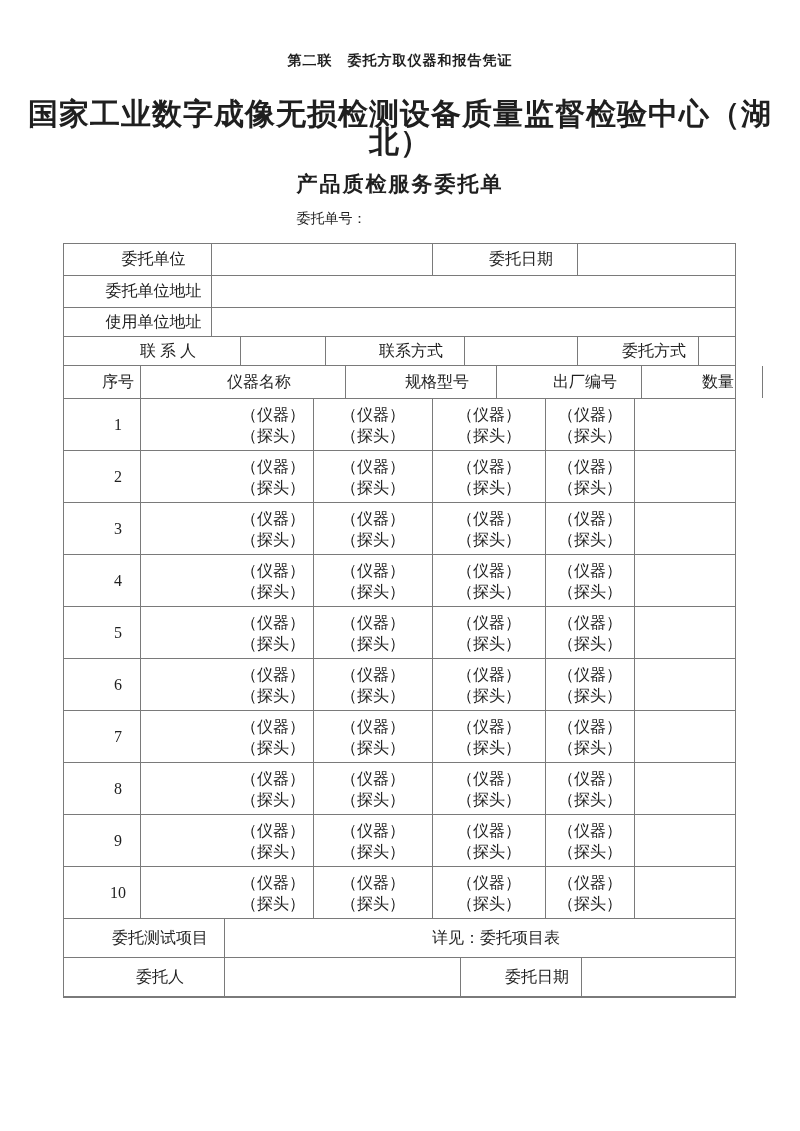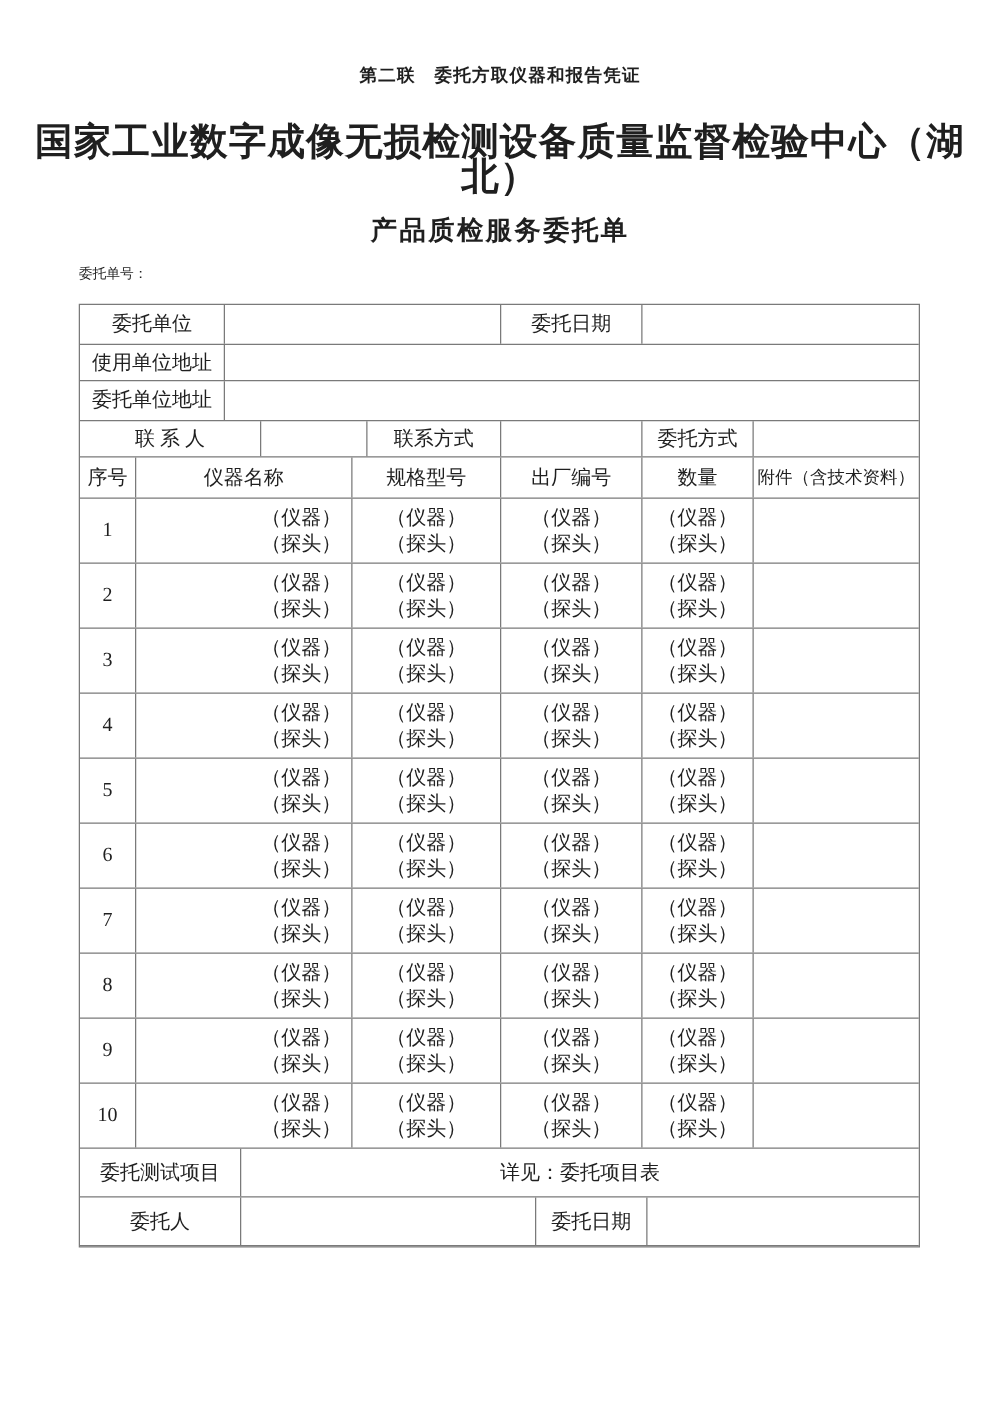--- a/index.html
+++ b/index.html
@@ -22,43 +22,43 @@
   .title-line1{
     margin-top:30px;text-align:center;
     font-size:30px;font-weight:bold;letter-spacing:1px;line-height:28px;
   }
   .title-line2{
     margin-top:15px;text-align:center;
     font-size:21px;font-weight:bold;letter-spacing:2px;line-height:26px;
   }
   .order-no{
     width:673px;margin:12px 0 0 63px;
-    text-align:left;padding-right:136px;
-    font-size:11px;line-height:20px;
+    text-align:center;padding-right:136px;
+    font-size:14px;line-height:20px;
   }
 
   .form-table{
     width:673px;margin:14px 0 0 63px;
     border:1px solid var(--border-color);
     font-size:16px;
   }
   .tr{display:flex;border-bottom:1px solid var(--border-color);}
   .tr.last{border-bottom:none;}
   .td{
     border-right:1px solid var(--border-color);
     display:flex;align-items:center;justify-content:center;
     overflow:hidden;
   }
   .td.end{border-right:none;}
   .td.fill{flex:1 1 auto;}
 
   .h32{height:32px;} .h29{height:29px;} .h33{height:33px;}
   .h52{height:52px;} .h39{height:39px;} .h38{height:38px;}
 
-  .label{text-align:right;}
+  .label{text-align:right;margin-left:32px;}
   .small{font-size:14px;letter-spacing:0;}
   .lines{flex-direction:column;justify-content:center;line-height:21px;}
   .lines.right{align-items:flex-end;padding-right:8px;}
   .options{column-gap:14px;}
   #instrument-rows{display:contents;}
 </style>
 </head>
 <body>
 
 <div class="page">
@@ -72,28 +72,28 @@
 
     
     <div class="tr h32">
       <div class="td label" style="flex:0 0 116px">委托单位</div>
       <div class="td" style="flex:0 0 221px"></div>
       <div class="td label" style="flex:0 0 113px">委托日期</div>
       <div class="td end fill"></div>
     </div>
 
     
+    <div class="tr h32">
+      <div class="td label" style="flex:0 0 116px">委托单位地址</div>
+      <div class="td end fill"></div>
+    </div>
+
+    
     <div class="tr h29">
       <div class="td label" style="flex:0 0 116px">使用单位地址</div>
-      <div class="td end fill"></div>
-    </div>
-
-    
-    <div class="tr h32">
-      <div class="td label" style="flex:0 0 116px">委托单位地址</div>
       <div class="td end fill"></div>
     </div>
 
     
     <div class="tr h29">
       <div class="td label" style="flex:0 0 145px">联 系 人</div>
       <div class="td" style="flex:0 0 85px"></div>
       <div class="td label" style="flex:0 0 107px">联系方式</div>
       <div class="td" style="flex:0 0 113px"></div>
       <div class="td label" style="flex:0 0 89px">委托方式</div>

